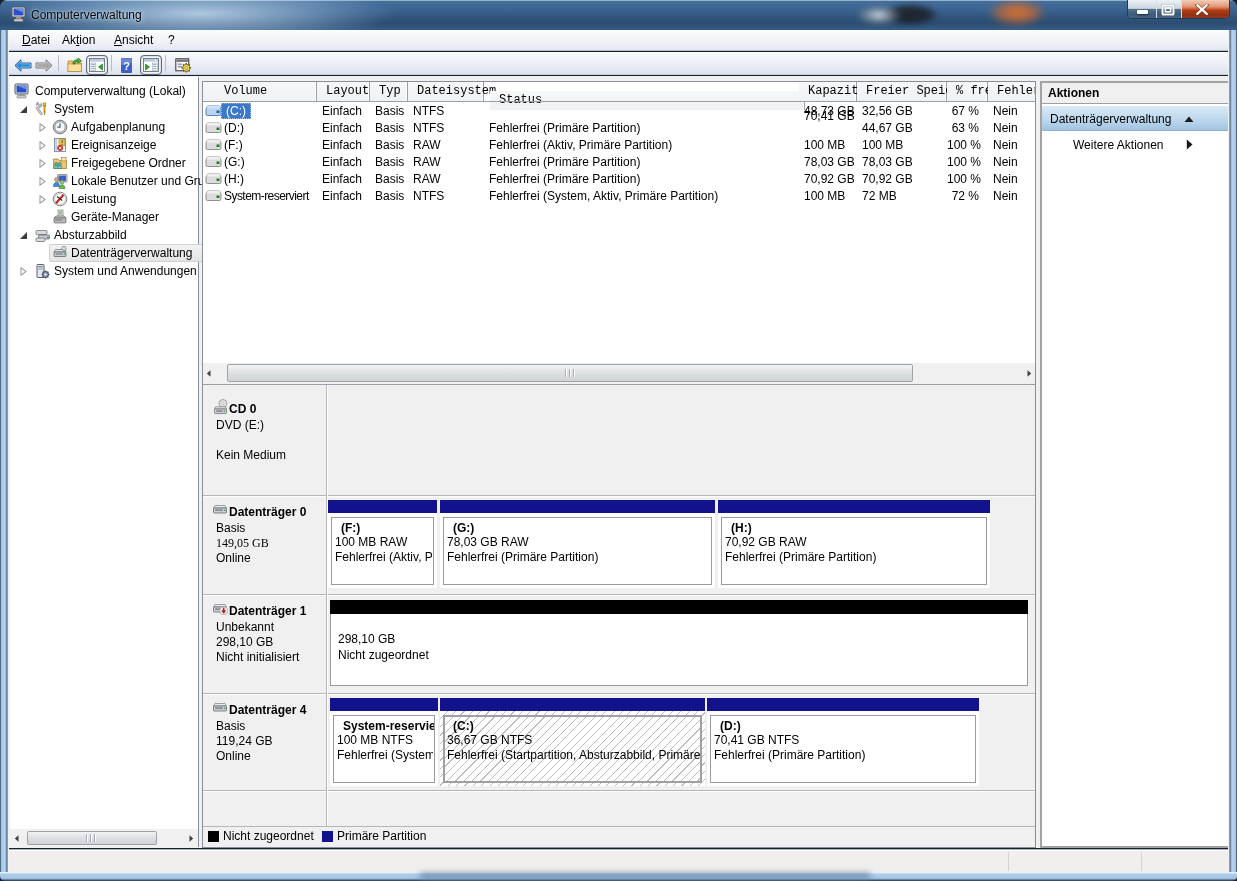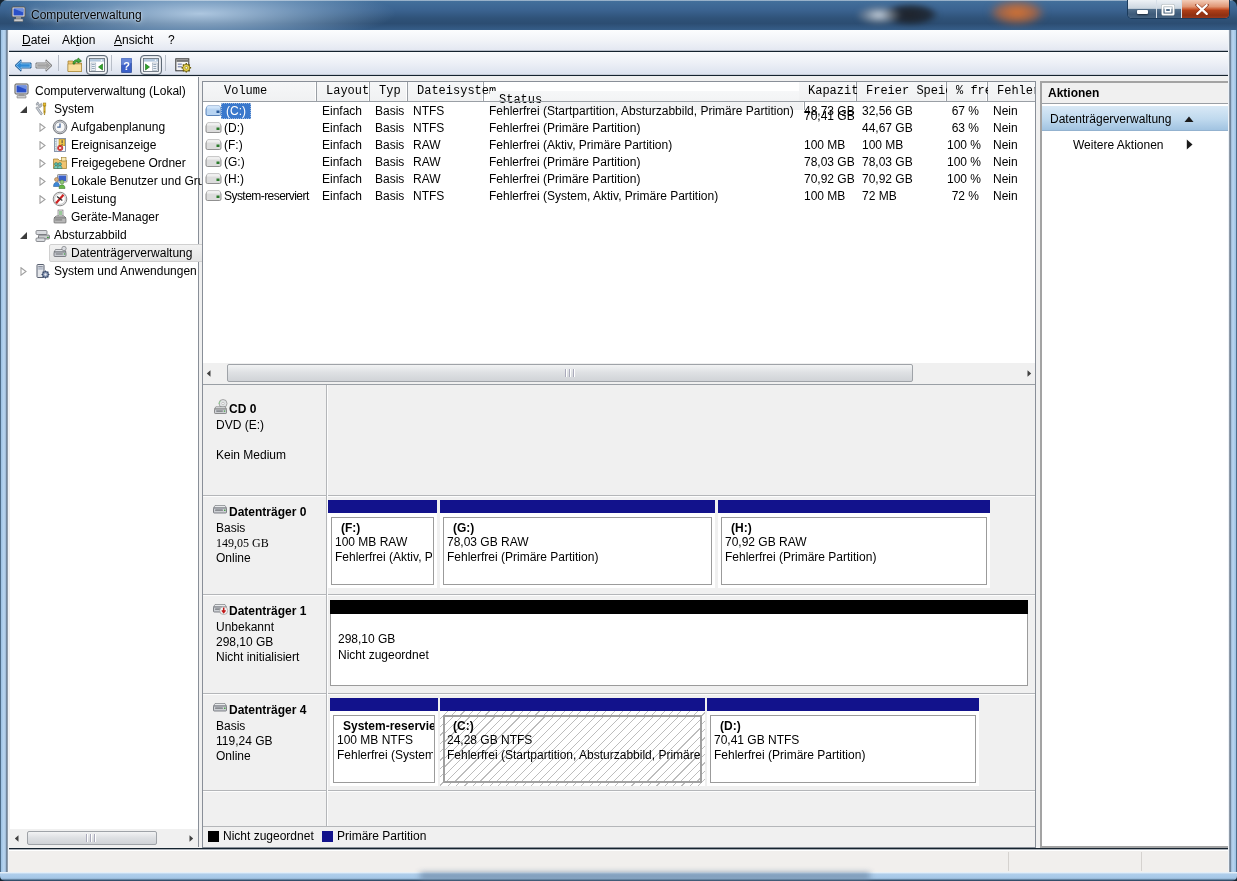--- a/index.html
+++ b/index.html
@@ -332,21 +332,20 @@
       <div class="abs" style="left:0;top:19px;width:832px;height:1px;background:#9a9fa5;"></div>
       <svg class="abs" style="left:2px;top:23px;" width="17" height="12" viewBox="0 0 17 12">
         <path d="M2.5 1 L14.5 1 L16 4 L16 9 Q16 10.5 14.5 10.5 L2.5 10.5 Q1 10.5 1 9 L1 4 Z" fill="#b8d4f2" stroke="#3a6aaa" stroke-width="0.8"></path>
         <path d="M2.5 1 L14.5 1 L15.5 3.4 L1.5 3.4 Z" fill="#cfe4fa"></path>
         <rect x="11.5" y="5.5" width="3" height="2.5" fill="#2a5a9a"></rect>
       </svg>
       <div class="abs" style="left:18px;top:21px;height:16px;background:#3a78cc;border:1px dotted #9ab8e0;color:#fff;line-height:15px;padding:0 4px;">(C:)</div>
       <div class="abs" style="left:119px;top:21px;height:17px;line-height:17px;white-space:nowrap;">Einfach</div>
       <div class="abs" style="left:172px;top:21px;height:17px;line-height:17px;white-space:nowrap;">Basis</div>
       <div class="abs" style="left:210px;top:21px;height:17px;line-height:17px;white-space:nowrap;">NTFS</div>
-      <div class="abs" style="left:286px;top:21px;height:17px;line-height:17px;white-space:nowrap;">Fehlerfrei (Startpartition, Absturzabbild, Primäre Partition)</div>
       <div class="abs" style="left:601px;top:21px;height:17px;line-height:17px;white-space:nowrap;">48,73 GB</div>
       <div class="abs" style="left:659px;top:21px;height:17px;line-height:17px;white-space:nowrap;">32,56 GB</div>
       <div class="abs" style="left:744px;top:21px;width:32px;height:17px;line-height:17px;text-align:right;white-space:nowrap;">67 %</div>
       <div class="abs" style="left:790px;top:21px;height:17px;line-height:17px;white-space:nowrap;">Nein</div>
       <svg class="abs" style="left:2px;top:40px;" width="17" height="12" viewBox="0 0 17 12">
         <path d="M2.5 1 L14.5 1 L16 4 L16 9 Q16 10.5 14.5 10.5 L2.5 10.5 Q1 10.5 1 9 L1 4 Z" fill="#dcdcdc" stroke="#777" stroke-width="0.8"></path>
         <path d="M2.5 1 L14.5 1 L15.5 3.4 L1.5 3.4 Z" fill="#efefef"></path>
         <rect x="11.5" y="5.5" width="3" height="2.5" fill="#2a7a2a"></rect>
       </svg>
       <div class="abs" style="left:21px;top:38px;height:17px;line-height:17px;white-space:nowrap;">(D:)</div>
@@ -518,21 +517,21 @@
         <div class="abs" style="left:3px;top:17px;width:102px;height:68px;background:#fff;border:1px solid #9b9b9b;"></div>
         <div class="abs" style="left:13px;top:20.5px;font-weight:bold;white-space:nowrap;overflow:hidden;max-width:91px;">System-reservier</div>
         <div class="abs" style="left:7px;top:35px;white-space:nowrap;">100 MB NTFS</div>
         <div class="abs" style="left:7px;top:49.5px;white-space:nowrap;overflow:hidden;max-width:96px;">Fehlerfrei (System,</div>
       </div>
       <div class="abs" style="left:237px;top:616px;width:265px;height:88px;background:#fff;">
         <div class="abs" style="left:0;top:0;width:265px;height:13px;background:#12128c;"></div>
         <div class="abs" style="left:0;top:13px;width:265px;height:75px;background-image:repeating-linear-gradient(135deg,transparent 0px,transparent 5.1px,#bdbdbd 5.1px,#bdbdbd 5.9px);"></div>
         <div class="abs" style="left:3px;top:17px;width:259px;height:68px;background:#fff;border:2px solid #a0a0a0;background-image:repeating-linear-gradient(135deg,transparent 0px,transparent 5.1px,#bdbdbd 5.1px,#bdbdbd 5.9px);"></div>
         <div class="abs" style="left:13px;top:20.5px;font-weight:bold;white-space:nowrap;overflow:hidden;max-width:248px;">(C:)</div>
-        <div class="abs" style="left:7px;top:35px;white-space:nowrap;">24,28 GB NTFS</div>
+        <div class="abs" style="left:7px;top:35px;white-space:nowrap;">36,67 GB NTFS</div>
         <div class="abs" style="left:7px;top:49.5px;white-space:nowrap;overflow:hidden;max-width:253px;">Fehlerfrei (Startpartition, Absturzabbild, Primäre</div>
       </div>
       <div class="abs" style="left:504px;top:616px;width:272px;height:88px;background:#fff;">
         <div class="abs" style="left:0;top:0;width:272px;height:13px;background:#12128c;"></div>
         <div class="abs" style="left:3px;top:17px;width:266px;height:68px;background:#fff;border:1px solid #9b9b9b;"></div>
         <div class="abs" style="left:13px;top:20.5px;font-weight:bold;white-space:nowrap;overflow:hidden;max-width:255px;">(D:)</div>
         <div class="abs" style="left:7px;top:35px;white-space:nowrap;">70,41 GB NTFS</div>
         <div class="abs" style="left:7px;top:49.5px;white-space:nowrap;overflow:hidden;max-width:260px;">Fehlerfrei (Primäre Partition)</div>
       </div>
     </div>

